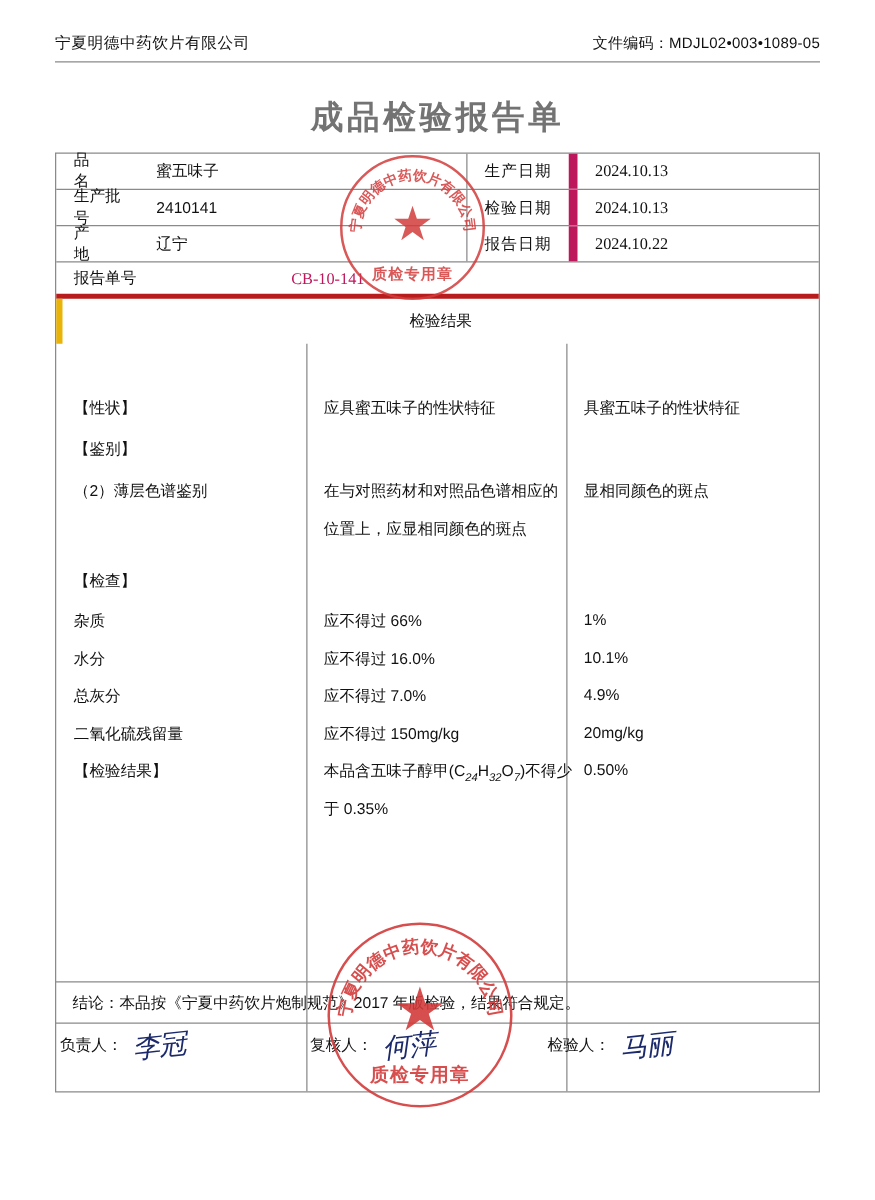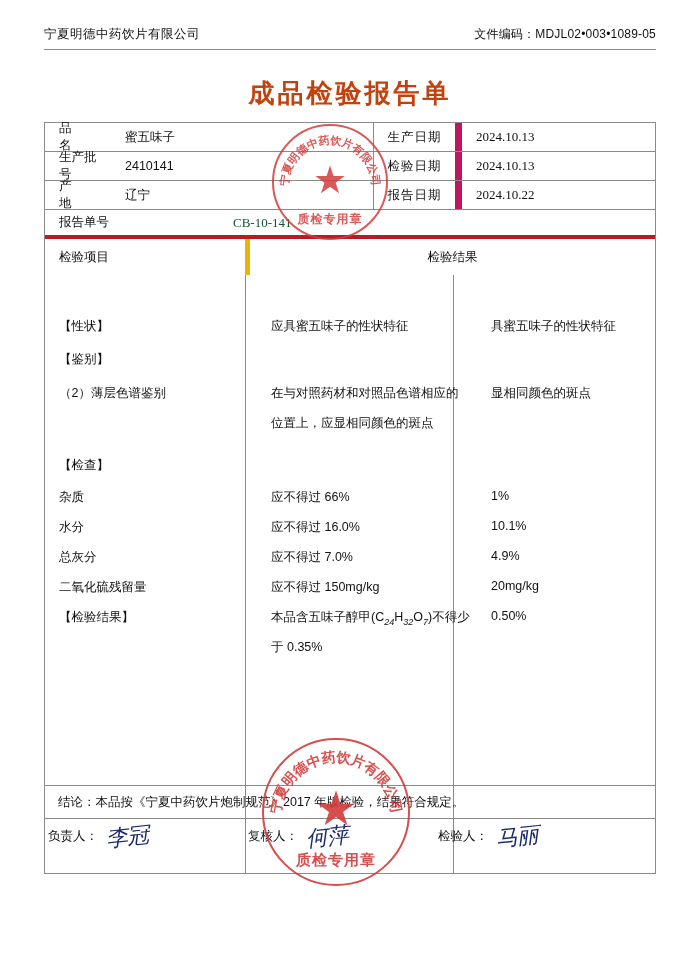--- a/index.html
+++ b/index.html
@@ -48,21 +48,21 @@
 
   .title {
     position: absolute;
     left: 0;
     top: 76px;
     width: 700px;
     text-align: center;
     font-size: 26px;
     font-weight: bold;
     letter-spacing: 3px;
-    color: #c2410c;
+    color: #737373;
     font-family: "Liberation Serif", "DejaVu Serif", serif;
   }
 
   
   .table {
     position: absolute;
     left: 44px;
     top: 122px;
     width: 612px;
     border: 1px solid #8a8a8a;
@@ -114,21 +114,21 @@
     box-sizing: border-box;
   }
   .report-no-row .lab { width: 92px; padding-left: 14px; }
   .report-no-row .rv {
     flex: 1;
     display: flex;
     align-items: center;
     padding-left: 96px;
     font-size: 13px;
     font-family: "Liberation Serif", "DejaVu Serif", serif;
-    color: #14532d;
+    color: #be185d;
   }
 
   
   .res-head {
     display: flex;
     height: 36px;
     box-sizing: border-box;
   }
   .res-head .h {
     display: flex;
@@ -139,21 +139,20 @@
   }
   .col1 { width: 200px; padding-left: 14px; }
   .col2 { width: 208px; border-left: 1px solid #8a8a8a; justify-content: center; }
   .col3 { flex: 1;     border-left: 5px solid #eab308; justify-content: center; }
 
   .res-body {
     position: relative;
     height: 598px;
     display: flex;
     box-sizing: border-box;
-    gap: 12px;
   }
   .vline1, .vline2 {
     position: absolute;
     top: 0;
     bottom: 0;
     width: 1px;
     background: #8a8a8a;
   }
   .vline1 { left: 200px; }
   .vline2 { left: 408px; }
@@ -320,21 +319,20 @@
       <div class="cell lab2">报告日期</div>
       <div class="cell val2">2024.10.22</div>
     </div>
 
     <div class="report-no-row">
       <div class="cell lab">报告单号</div>
       <div class="rv">CB-10-141</div>
     </div>
 
     <div class="res-head">
-      <div class="h col1">检验项目</div>
       <div class="h col3">检验结果</div>
     </div>
 
     <div class="res-body">
       <div class="vline1"></div>
       <div class="vline2"></div>
 
       <div class="res-col rc1">
         <div class="line" style="top:43px">【性状】</div>
         <div class="line" style="top:76px">【鉴别】</div>

